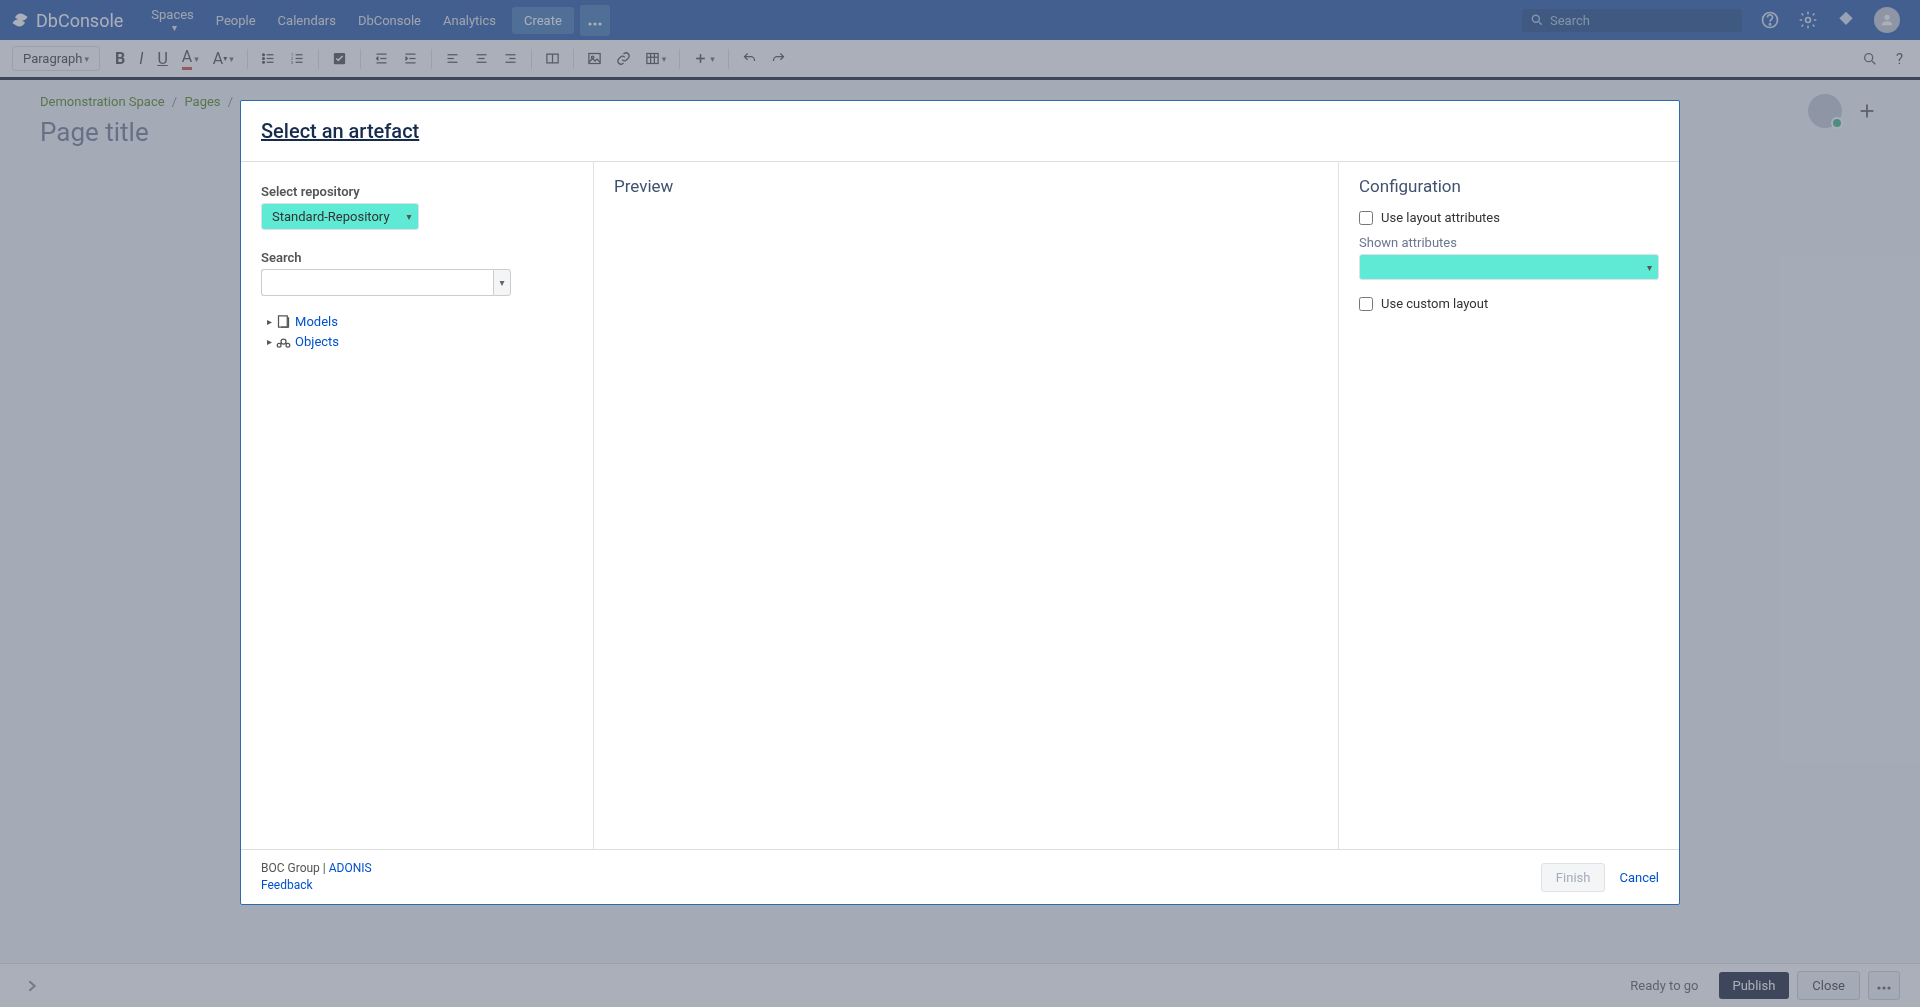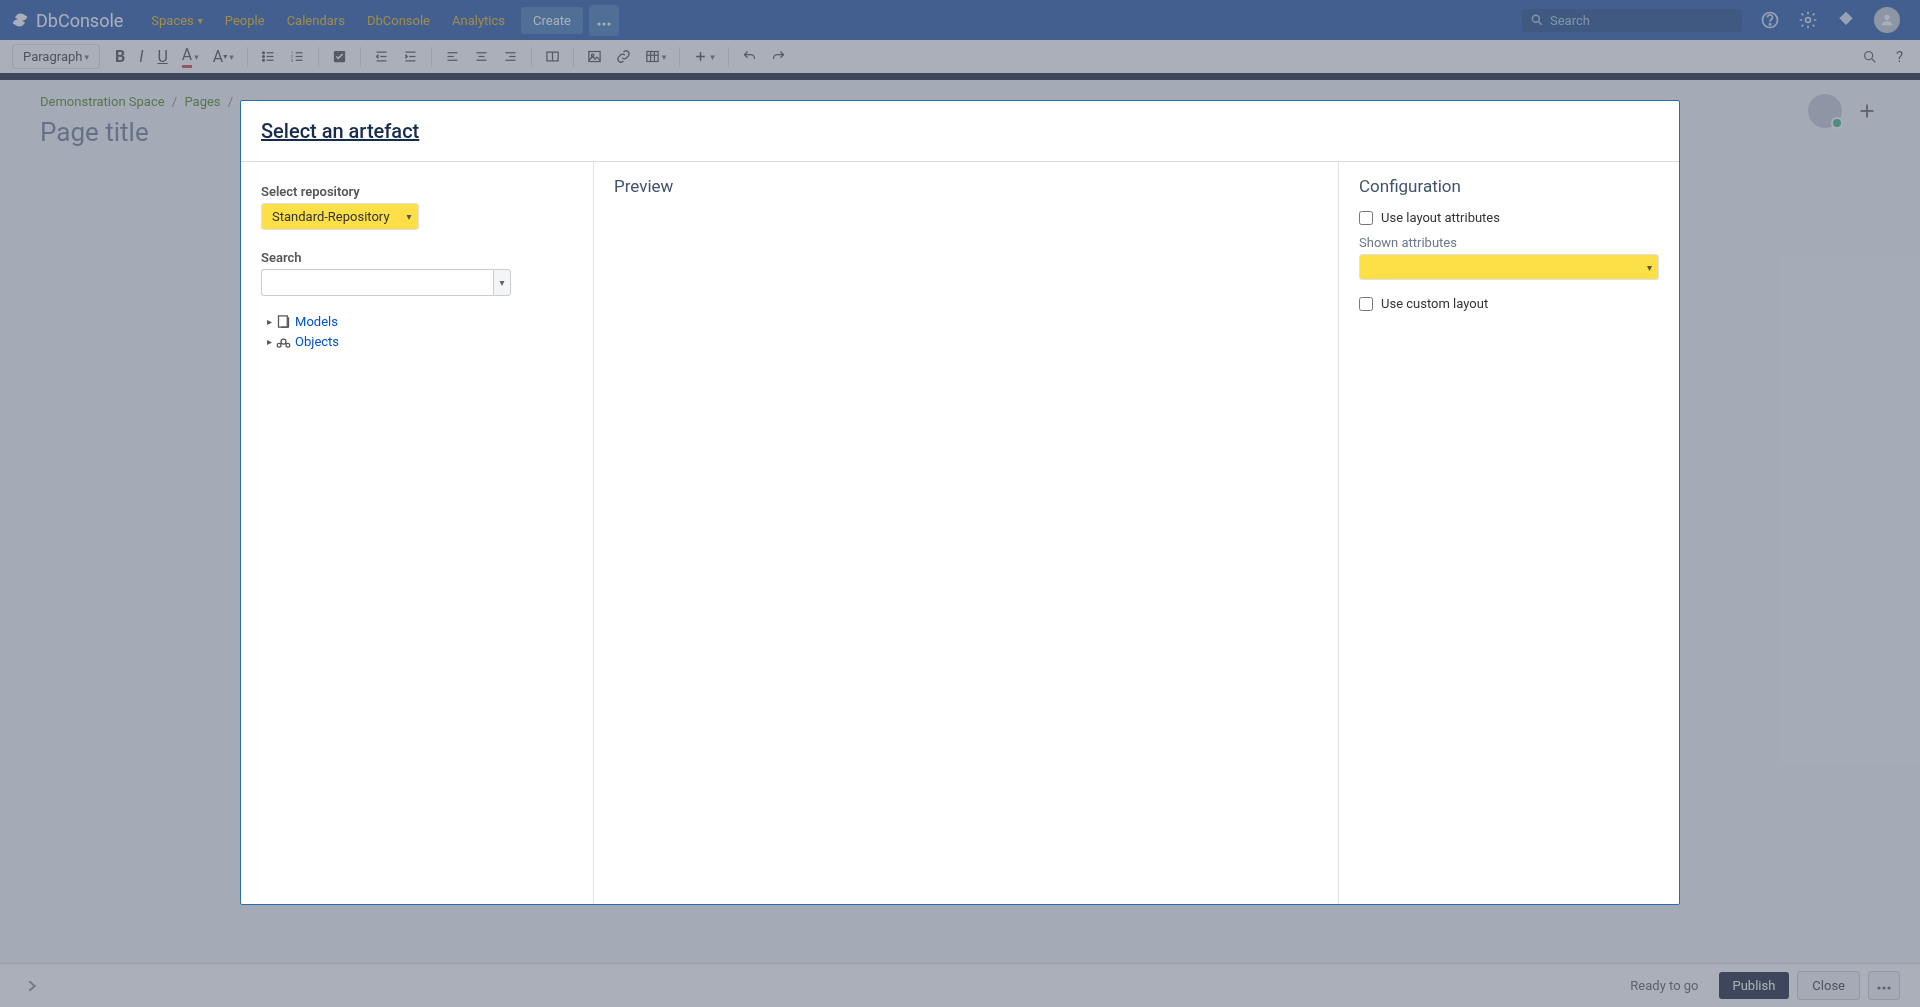--- a/index.html
+++ b/index.html
@@ -23,26 +23,27 @@
 .logo {
   display: flex;
   align-items: center;
   margin-right: 18px;
   color: #fff;
   font-size: 18px;
 }
 .logo svg { margin-right: 6px; }
 .nav-items { display: flex; align-items: center; gap: 2px; }
 .nav-item {
-  color: #eab308;
+  color: #e5e5e5;
   font-size: 13px;
   padding: 8px 10px;
   cursor: pointer;
   display: flex;
   align-items: center;
+  flex-direction: column;
 }
 .nav-item .chev { margin-left: 4px; font-size: 10px; }
 .create-btn {
   background: #3572b0;
   color: #fff;
   font-size: 13px;
   padding: 6px 12px;
   border-radius: 3px;
   cursor: pointer;
   margin-left: 4px;
@@ -67,21 +68,21 @@
   font-size: 13px;
   margin-right: 18px;
 }
 .search-box svg { margin-right: 6px; }
 .nav-icons { display: flex; align-items: center; gap: 18px; margin-right: 10px; }
 .nav-icon { color: #d5e2f3; cursor: pointer; display:flex; align-items:center;}
 .avatar-top { width:26px; height:26px; background:#c1c7d0; border-radius:50%; display:flex; align-items:center; justify-content:center; color:#fff; font-size:14px;}
 
 .toolbar {
   background: #fff;
-  border-bottom: 7px solid #0f172a;
+  border-bottom: 3px solid #0f172a;
   height: 40px;
   display: flex;
   align-items: center;
   padding: 0 12px;
   gap: 4px;
 }
 .para-sel {
   border: 1px solid #ddd;
   border-radius: 3px;
   font-size: 13px;
@@ -193,21 +194,21 @@
 .col.mid{ flex:1; border-left:1px solid #dfe1e6; border-right:1px solid #dfe1e6; padding-top:14px;padding-left:20px;}
 .col.right{ width: 340px; padding-top:14px;}
 .section-title{
   font-size:17px; color:#42526e; font-weight:400; margin-bottom:14px;
 }
 .field-label{
   font-size:13px; color:#555; margin-bottom:4px; margin-top:6px; display:block; font-weight:600;
 }
 .field-label.light{font-weight:400; color:#6b778c;}
 .dropdown{
-  background:#fde047; border:1px solid #dfe1e6; border-radius:3px;
+  background:#5eead4; border:1px solid #dfe1e6; border-radius:3px;
   padding:5px 28px 5px 10px; font-size:13px; color:#333; cursor:pointer;
   position:relative; display:inline-flex; align-items:center;
 }
 .dropdown.full{ display:flex; width:100%; min-height:26px;}
 .dropdown .dd-chevron{position:absolute; right:6px; color:#555; font-size:10px;}
 .search-combo{
   display:flex; width:250px; margin-bottom:16px;
 }
 .search-combo input{
   flex:1; border:1px solid #ccc; border-right:none; border-radius:3px 0 0 3px;
@@ -548,13 +549,23 @@
       <span class="field-label light">Shown attributes</span>
       <div class="dropdown full" style="margin-bottom:16px;">
         <span class="dd-chevron">▾</span>
       </div>
       <label class="check-row">
         <input type="checkbox" style="">
         <span>Use custom layout</span>
       </label>
     </div>
   </div>
+  <div class="dialog-footer">
+    <div class="credits">
+      <span>BOC Group</span><span> | </span><a>ADONIS</a><br>
+      <a>Feedback</a>
+    </div>
+    <div class="actions">
+      <div class="btn disabled">Finish</div>
+      <span class="link-btn">Cancel</span>
+    </div>
+  </div>
 </div>
 
 </body></html>

